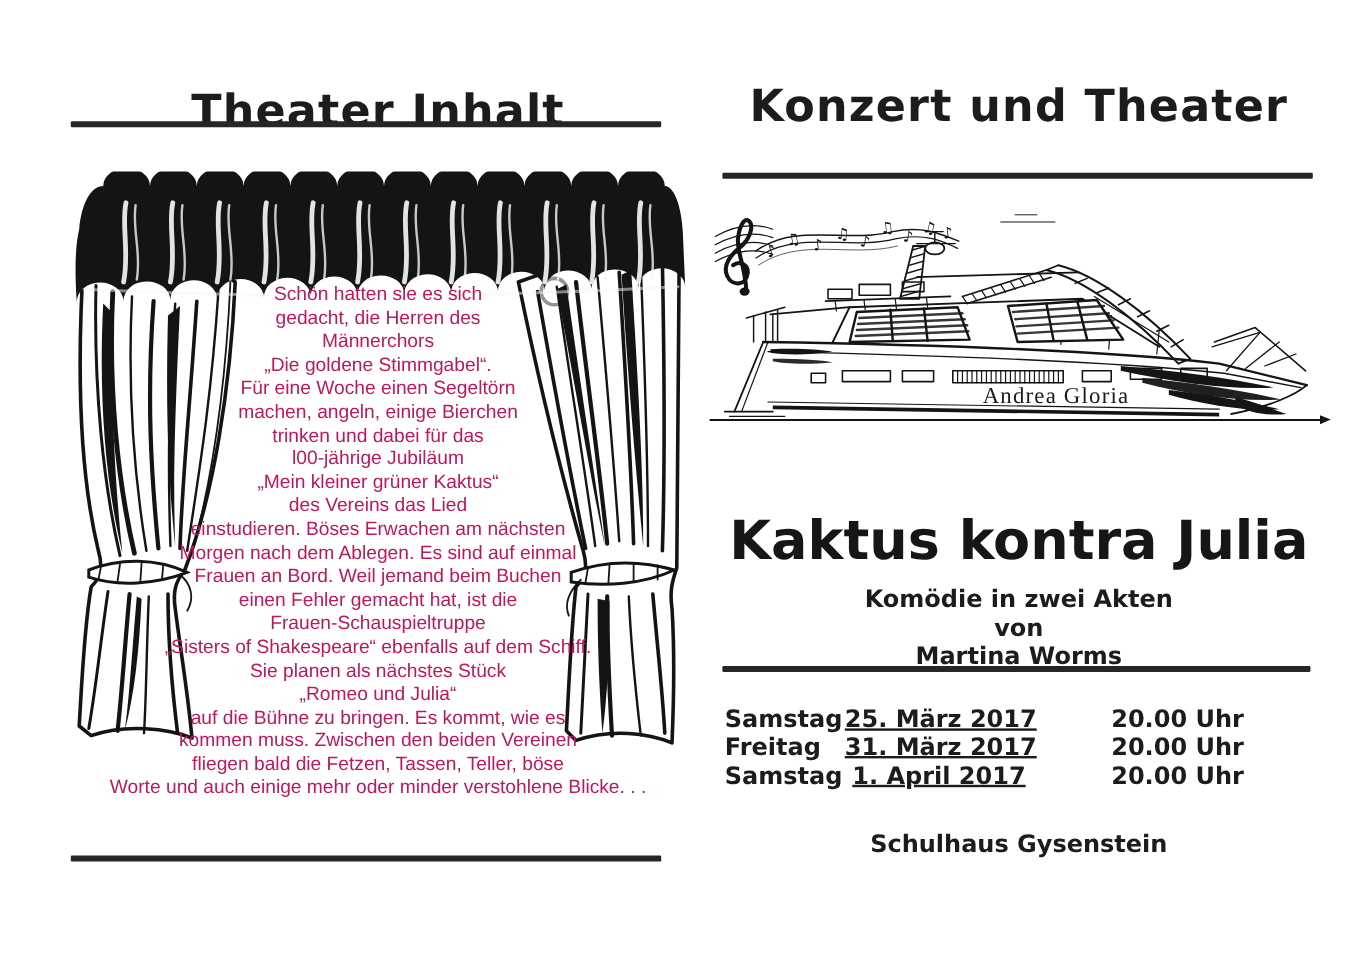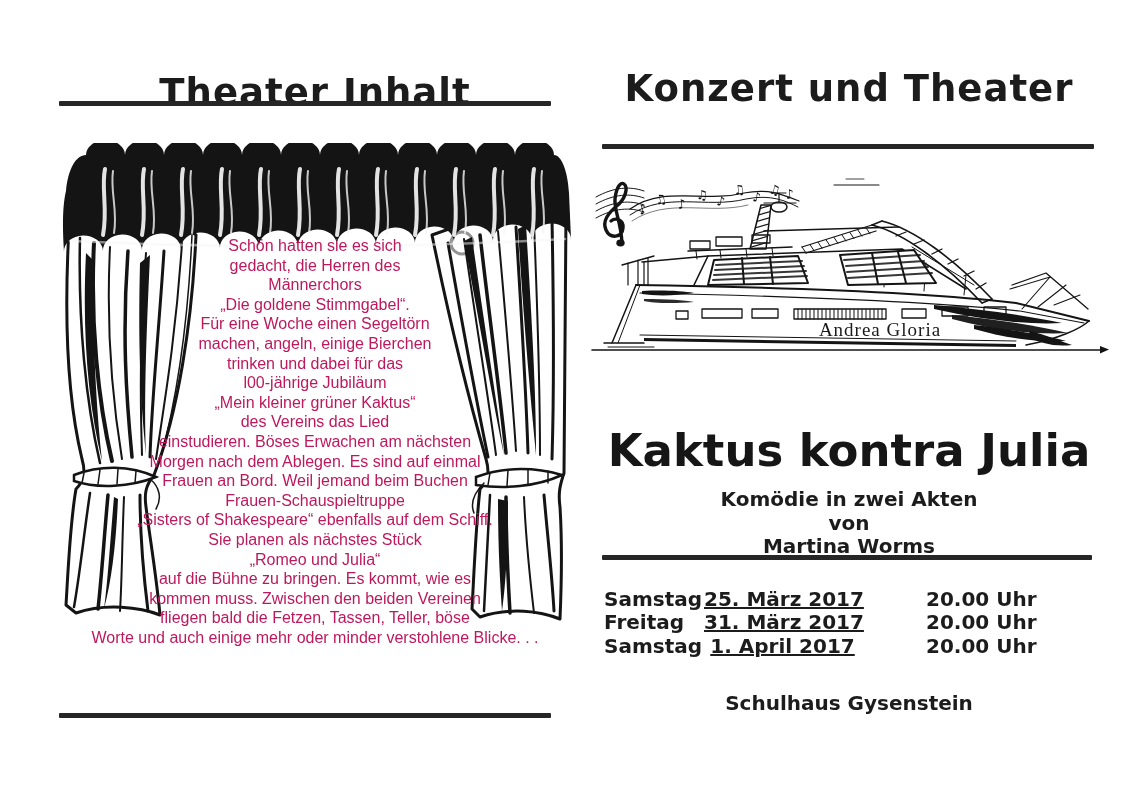--- a/index.html
+++ b/index.html
@@ -164,20 +164,21 @@
         <div class="story-line">„Die goldene Stimmgabel“.</div>
         <div class="story-line">Für eine Woche einen Segeltörn</div>
         <div class="story-line">machen, angeln, einige Bierchen</div>
         <div class="story-line">trinken und dabei für das</div>
         <div class="story-line">l00-jährige Jubiläum</div>
         <div class="story-line">„Mein kleiner grüner Kaktus“</div>
         <div class="story-line">des Vereins das Lied</div>
         <div class="story-line">einstudieren. Böses Erwachen am nächsten</div>
         <div class="story-line">Morgen nach dem Ablegen. Es sind auf einmal</div>
         <div class="story-line">Frauen an Bord. Weil jemand beim Buchen</div>
+        <div class="story-line">einen Fehler gemacht hat, ist die</div>
         <div class="story-line">Frauen-Schauspieltruppe</div>
         <div class="story-line">„Sisters of Shakespeare“ ebenfalls auf dem Schiff.</div>
         <div class="story-line">Sie planen als nächstes Stück</div>
         <div class="story-line">„Romeo und Julia“</div>
         <div class="story-line">auf die Bühne zu bringen. Es kommt, wie es</div>
         <div class="story-line">kommen muss. Zwischen den beiden Vereinen</div>
         <div class="story-line">fliegen bald die Fetzen, Tassen, Teller, böse</div>
         <div class="story-line">Worte und auch einige mehr oder minder verstohlene Blicke. . .</div>
       </div>
 

